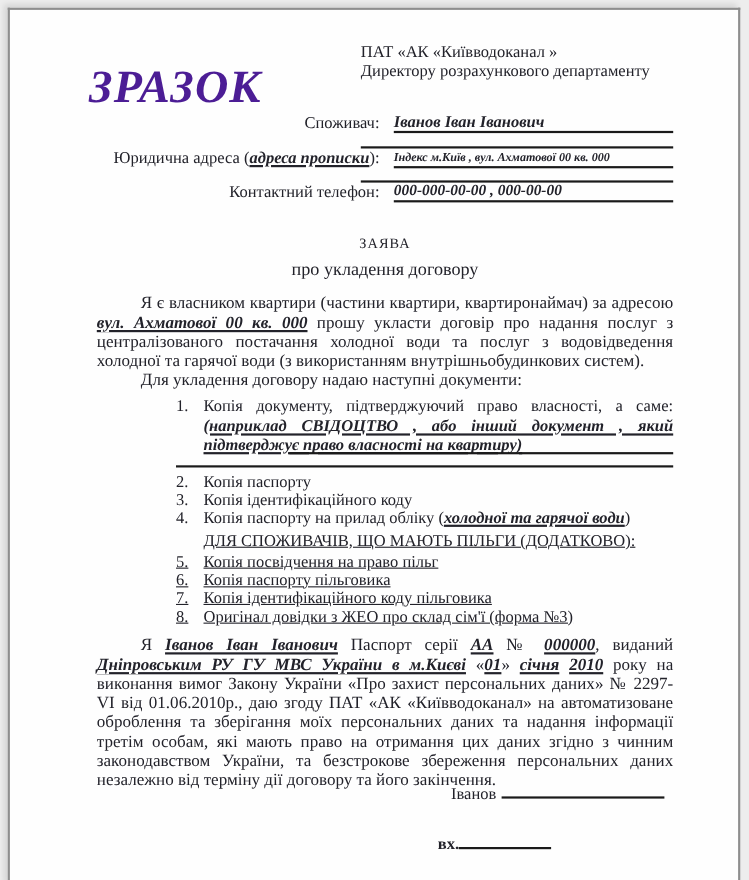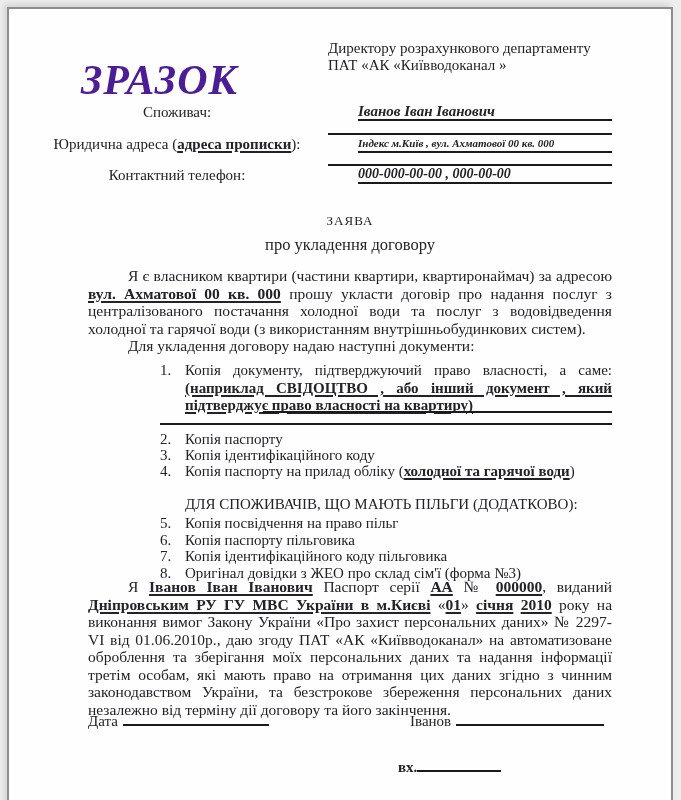--- a/index.html
+++ b/index.html
@@ -7,53 +7,53 @@
   body { font-family:"Liberation Serif","DejaVu Serif",serif; color:#22222a; }
 
   .sheet {
     position:absolute; left:7px; top:7px; width:666px; height:800px;
     background:#fefefe; border:2px solid #8e8e8e; border-bottom:none;
     box-shadow:-3px -3px 5px rgba(0,0,0,0.10);
   }
 
   
   .bu, .bi-u {
-    font-weight:bold; 
+    font-weight:bold; font-style:italic;
     text-decoration:underline; text-decoration-thickness:1.5px; text-underline-offset:2px;
   }
 
   .stamp {
     position:absolute; left:72px; top:50px;
     font-size:42px; font-weight:bold; font-style:italic; line-height:1;
     letter-spacing:1px; color:#4c1d95;
   }
 
   .recipient { position:absolute; left:319px; top:31px; font-size:15px; line-height:17px; width:280px; }
 
   .frow { position:absolute; left:0; height:17px; width:640px; font-size:15px; }
-  .flabel { position:absolute; left:0; top:0; width:336px; text-align:center; white-space:nowrap; }
+  .flabel { position:absolute; left:0; top:0; width:336px; text-align:right; white-space:nowrap; }
   .fvalue {
     position:absolute; left:349px; top:-3px; width:254px; height:20px;
     border-bottom:2px solid #1a1a1a;
     font-weight:bold; font-style:italic; white-space:nowrap; line-height:20px;
   }
   .fvalue.v-consumer { font-size:15px; }
   .fvalue.v-address  { font-size:11px; }
   .fvalue.v-phone    { font-size:14px; }
   .blank-line { position:absolute; left:319px; width:284px; height:0; border-bottom:2px solid #1a1a1a; }
 
   .title    { position:absolute; left:79px; width:524px; text-align:center; top:204px; font-size:13px; letter-spacing:1px; }
   .subtitle { position:absolute; left:79px; width:524px; text-align:center; top:226px; font-size:16.5px; }
 
   .block-main { position:absolute; left:79px; top:258px; width:524px; font-size:15.5px; line-height:17.5px; }
   .block-main p { text-align:justify; text-indent:40px; }
 
   .list { position:absolute; left:151px; width:452px; font-size:15px; }
   .list-main { top:353px; }
-  .list-benefits { top:487px; }
+  .list-benefits { top:475px;text-decoration:underline; }
   .li { display:flex; line-height:16px; }
   .li .num { width:25px; flex:none; }
   .li .txt { flex:1; }
   .li-wrap .txt { text-align:justify; line-height:17.5px; position:relative; }
   .tail-line { position:absolute; left:78px; right:0; bottom:2px; height:2px; background:#1a1a1a; }
   .hr-line { height:0; border-bottom:2px solid #1a1a1a; margin:8px 0 6px 0; }
   .benefits-header { margin-left:25px; line-height:17px; margin-bottom:2px; white-space:nowrap; }
   .list-benefits .li { line-height:16.5px; }
 
   .consent { position:absolute; left:79px; top:569px; width:524px; font-size:15.5px; line-height:17.5px; text-align:justify; text-indent:40px; }
@@ -68,22 +68,22 @@
   .fill-incoming { width:84px; margin-left:0; }
 </style>
 </head>
 <body>
 
 <div class="sheet">
 
   <div class="stamp">ЗРАЗОК</div>
 
   <div class="recipient">
+    <div>ПАТ «АК «Київводоканал »</div>
     <div>Директору розрахункового департаменту</div>
-    <div>ПАТ «АК «Київводоканал »</div>
   </div>
 
   <div class="frow" style="top:95px">
     <span class="flabel">Споживач:</span>
     <span class="fvalue v-consumer">Іванов Іван Іванович</span>
   </div>
 
   <div class="blank-line" style="top:124px"></div>
 
   <div class="frow" style="top:127px">
@@ -141,23 +141,20 @@
       <span class="txt"><span>Копія ідентифікаційного коду пільговика</span></span>
     </div>
     <div class="li">
       <span class="num">8.</span>
       <span class="txt"><span>Оригінал  довідки з ЖЕО про склад сім'ї (форма №3)</span></span>
     </div>
   </div>
 
   <div class="consent"><span>Я </span><span class="bu">Іванов Іван Іванович</span><span>  Паспорт серії </span><span class="bu">АА</span><span> № </span><span class="bu">000000</span><span>, виданий </span><span class="bu">Дніпровським РУ ГУ МВС України в м.Києві</span><span> «</span><span class="bu">01</span><span>» </span><span class="bu">січня</span><span> </span><span class="bu">2010</span><span> року на виконання вимог Закону України «Про захист персональних даних» № 2297-VI від 01.06.2010р., даю згоду ПАТ «АК «Київводоканал» на автоматизоване оброблення та зберігання моїх персональних даних та надання інформації третім особам, які мають право на отримання цих даних згідно з чинним законодавством України, та безстрокове збереження персональних даних незалежно від терміну дії договору та його закінчення.</span></div>
 
-  <div class="sign-group g-date">
-    <span>Дата</span><span class="fill fill-date"></span>
-  </div>
 
   <div class="sign-group g-signature">
     <span>Іванов</span><span class="fill fill-signature"></span>
   </div>
 
   <div class="sign-group g-incoming">
     <span>вх.</span><span class="fill fill-incoming"></span>
   </div>
 
 </div>

